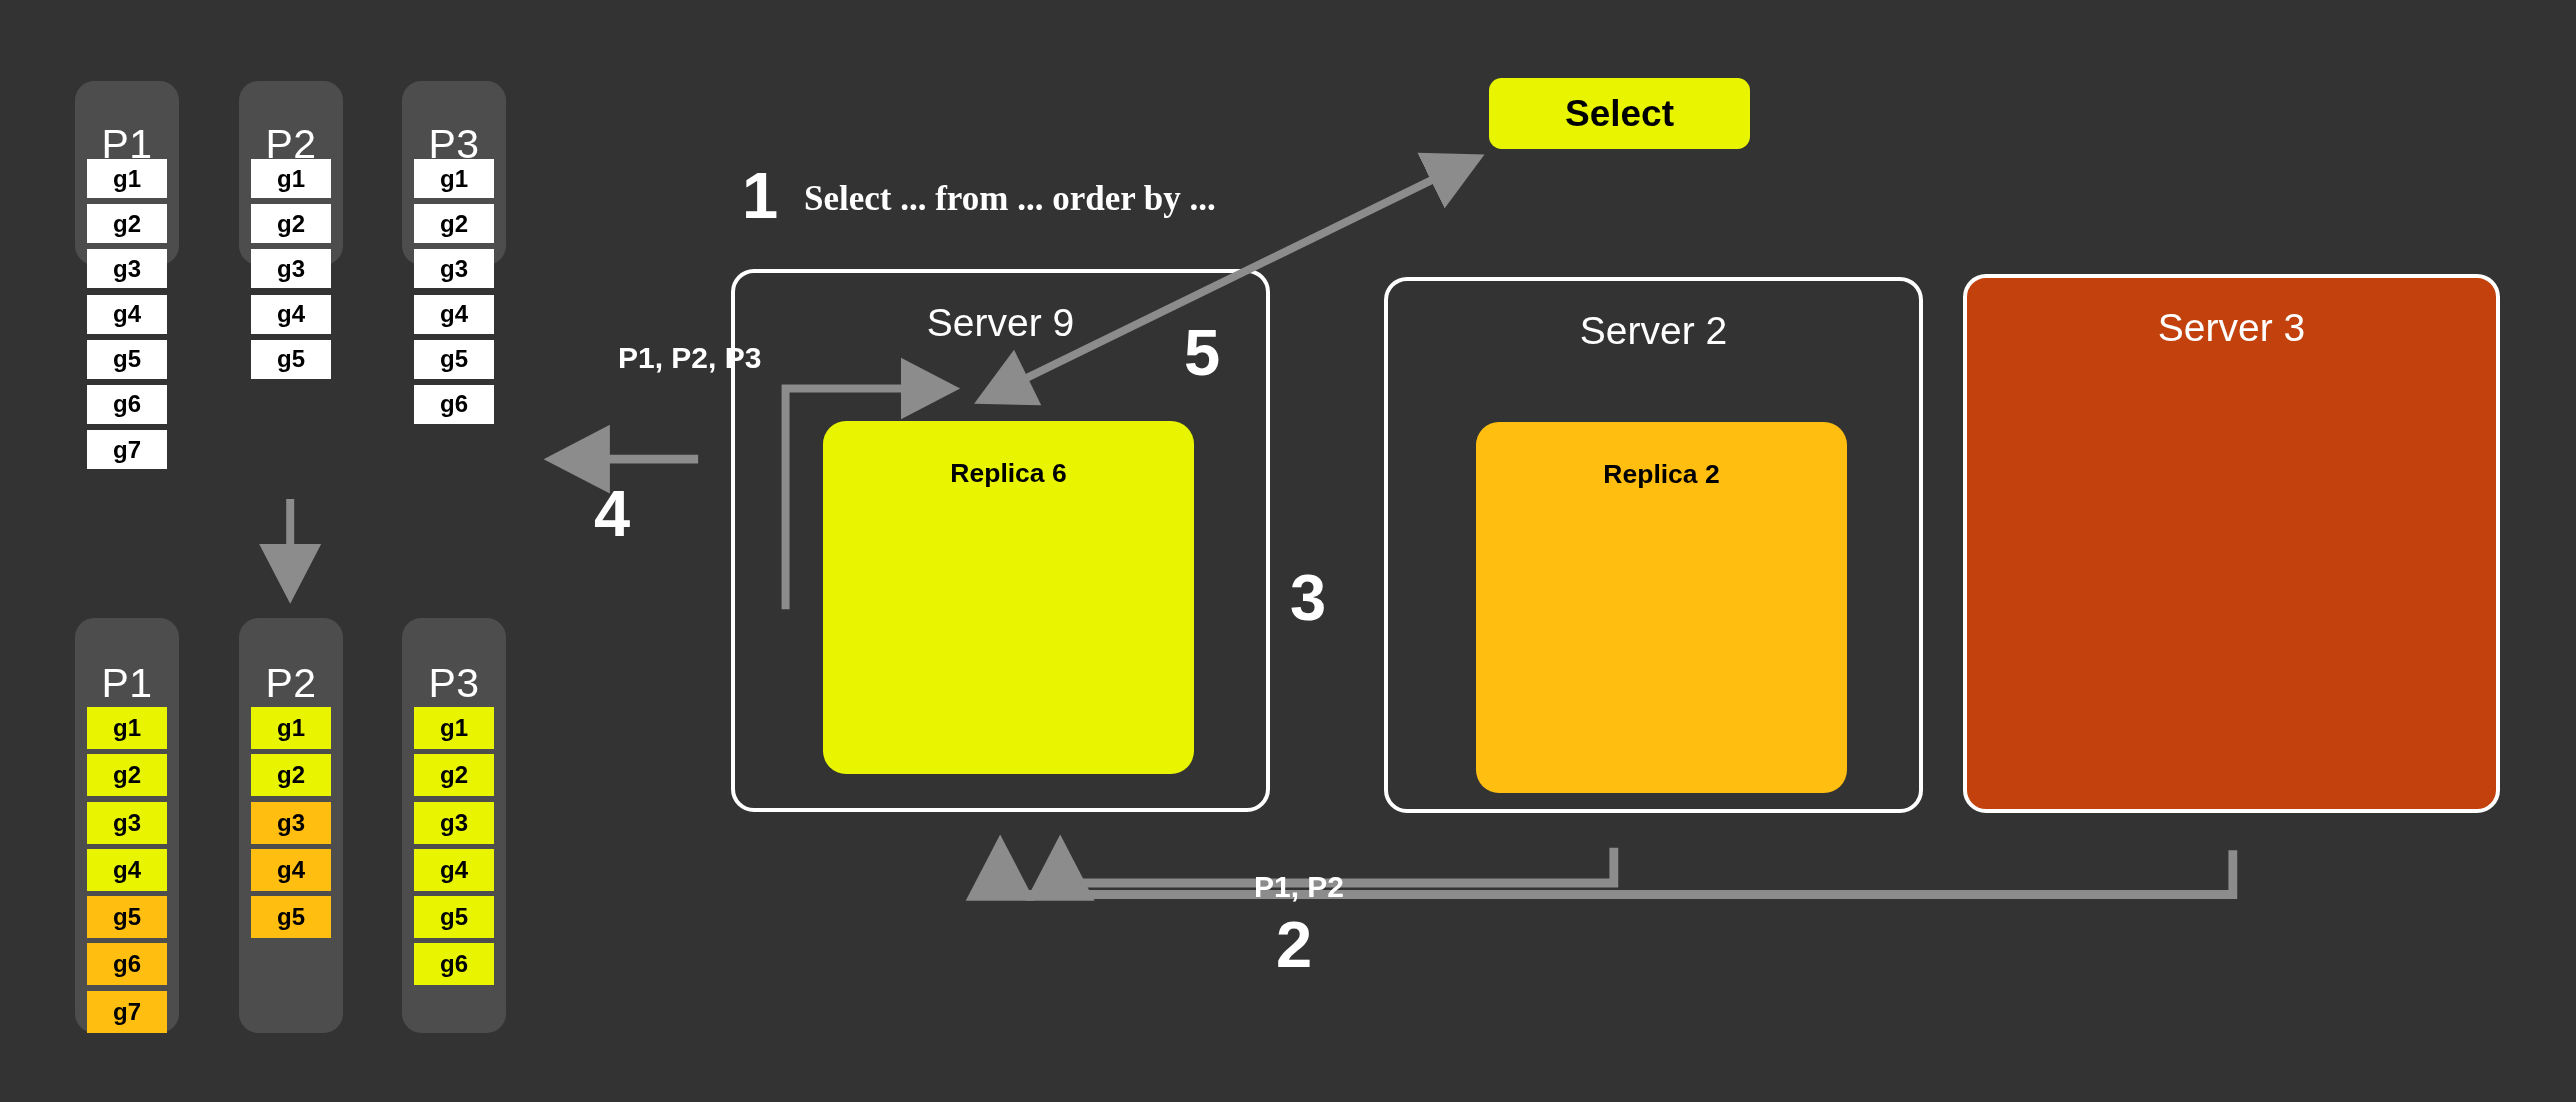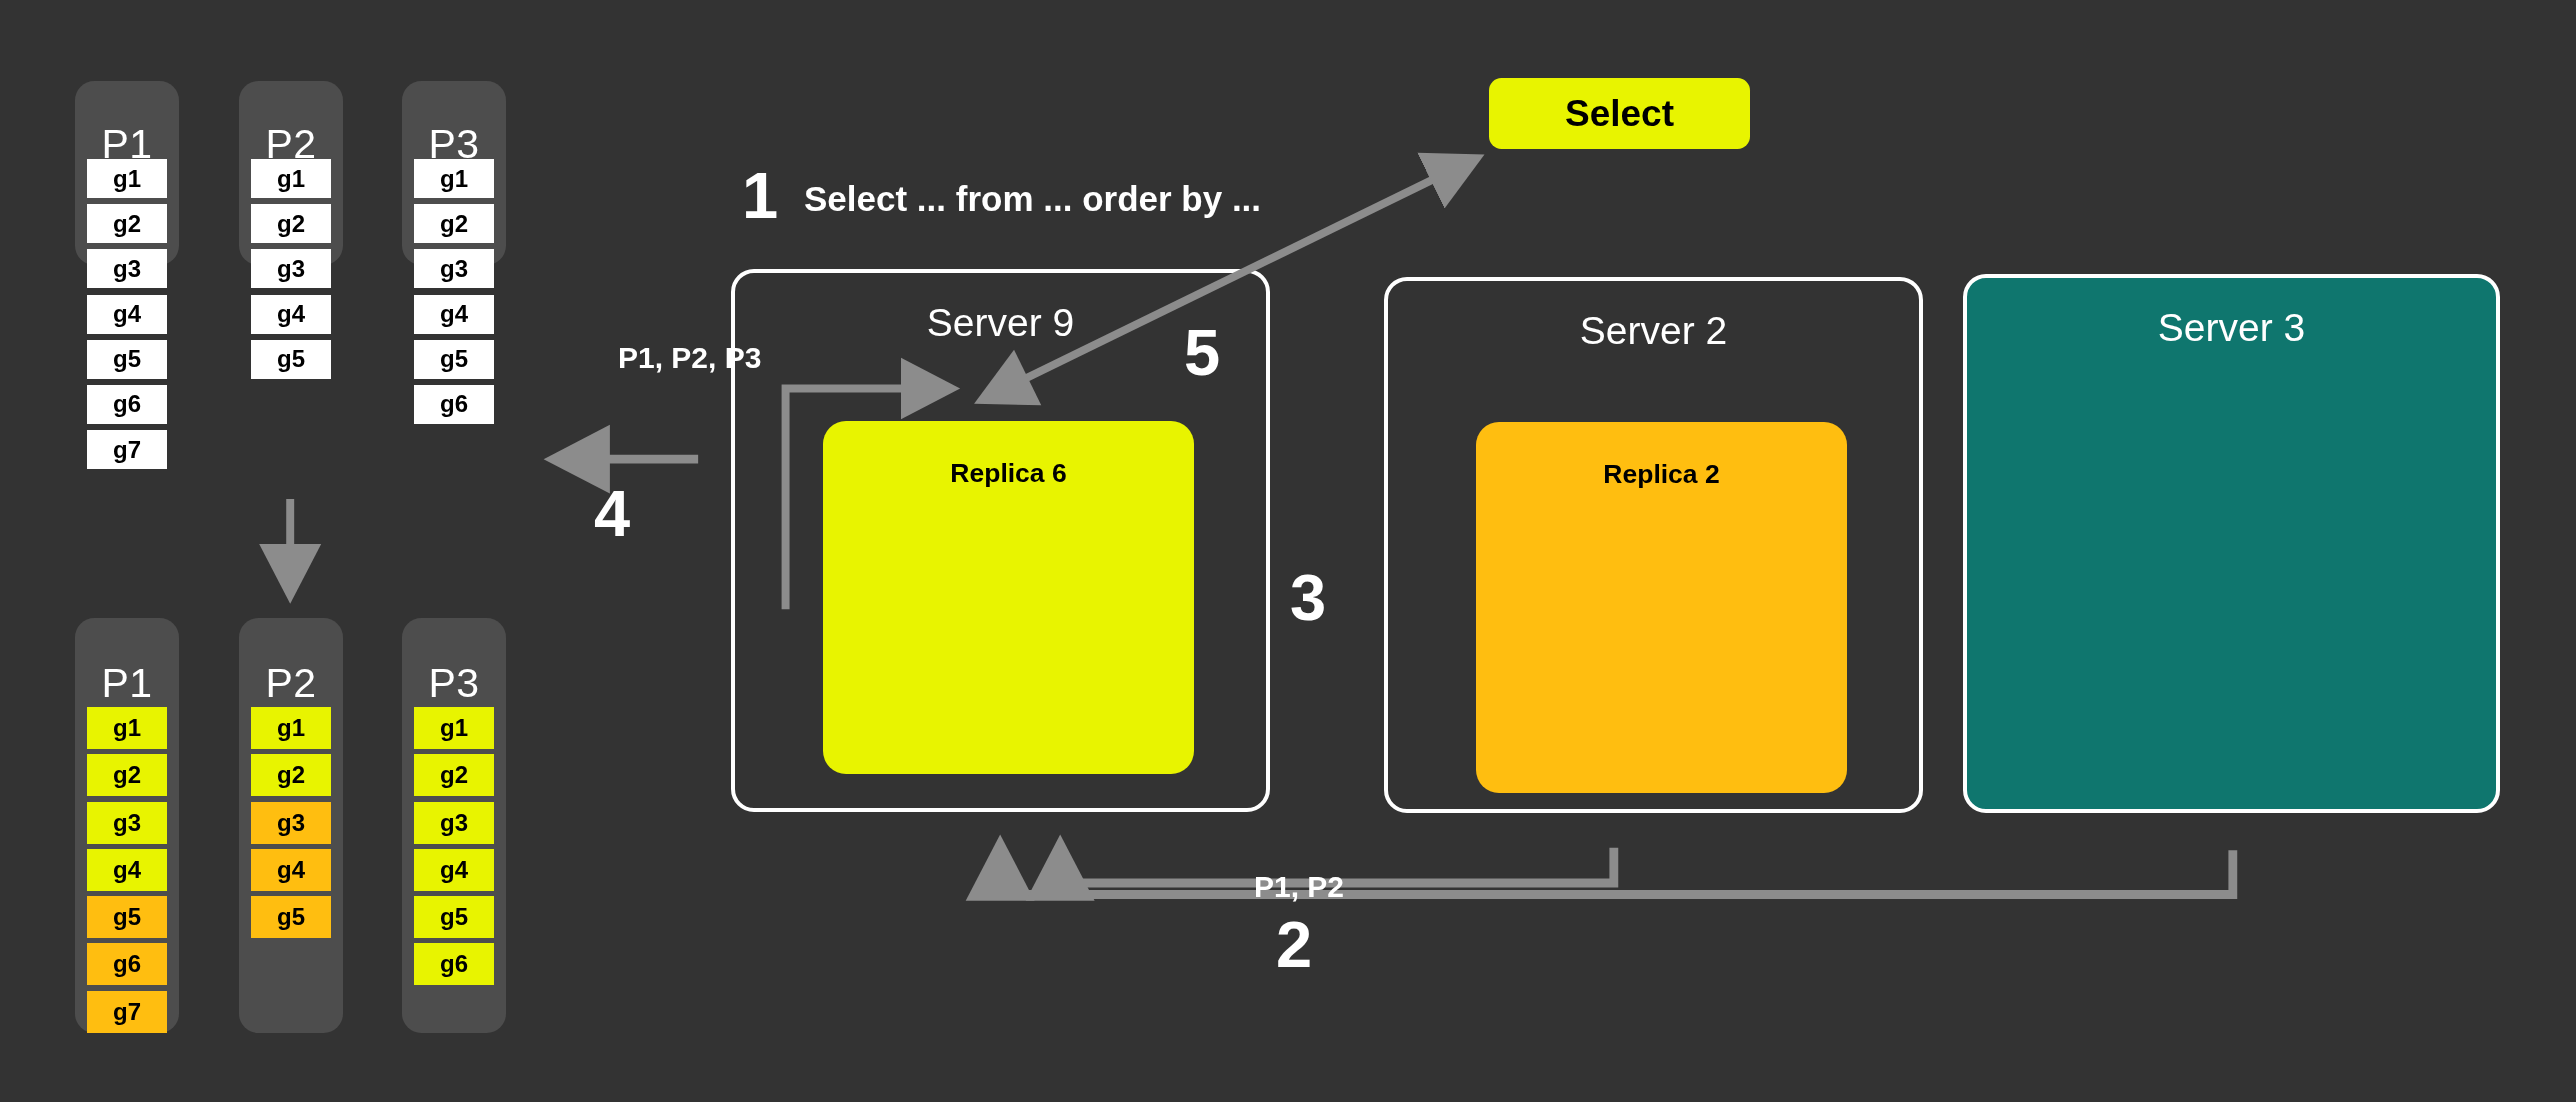--- a/index.html
+++ b/index.html
@@ -12,38 +12,38 @@
              font-size:41px;font-weight:400;letter-spacing:0.4px;margin-top:28px;}
   .cells{position:absolute;left:12.4px;right:12.4px;}
   .cell{height:39px;margin-bottom:6.2px;display:flex;align-items:center;justify-content:center;
         color:#000000;font-size:24px;font-weight:700;}
   .cell.white{background:#ffffff;}
   .cell.yellow{background:#e8f400;}
   .cell.orange{background:#ffbe10;}
 
   
   .server{position:absolute;box-sizing:border-box;border:4.4px solid #ffffff;border-radius:23px;background:#333333;}
-  .server.failed{background:#0f766e;}
+  .server.failed{background:#c2410c;}
   .server-title{position:absolute;left:0;right:0;top:28px;text-align:center;color:#ffffff;
                 font-size:39px;font-weight:400;}
   .replica{position:absolute;border-radius:23px;display:flex;align-items:flex-start;
            justify-content:center;padding-top:37px;box-sizing:border-box;
            color:#000000;font-size:26.5px;font-weight:700;}
   .replica.r1{background:#e8f400;}
   .replica.r2{background:#ffbe10;}
   .replica.r3{background:#ff0f00;}
 
   
   #client{position:absolute;background:#e8f400;border-radius:12.4px;display:flex;
           align-items:center;justify-content:center;color:#000000;font-size:37px;font-weight:700;}
 
   
   .step{position:absolute;color:#ffffff;font-weight:700;font-size:65px;line-height:1;}
   .lbl{position:absolute;color:#ffffff;font-weight:700;font-size:30px;line-height:1;white-space:nowrap;}
-  .lbl.big{font-size:35px;}
+  .lbl.big{font-size:35px;font-family:Liberation Serif, serif;}
 
   svg.overlay{position:absolute;left:0;top:0;width:2576px;height:1102px;pointer-events:none;}
 </style>
 </head>
 <body>
 
 <div id="stage">
 
   <div class="col" style="left:75px;top:81px;width:104px;height:184px;">
     <div class="col-title" style="top:12.4px;">P1</div>

